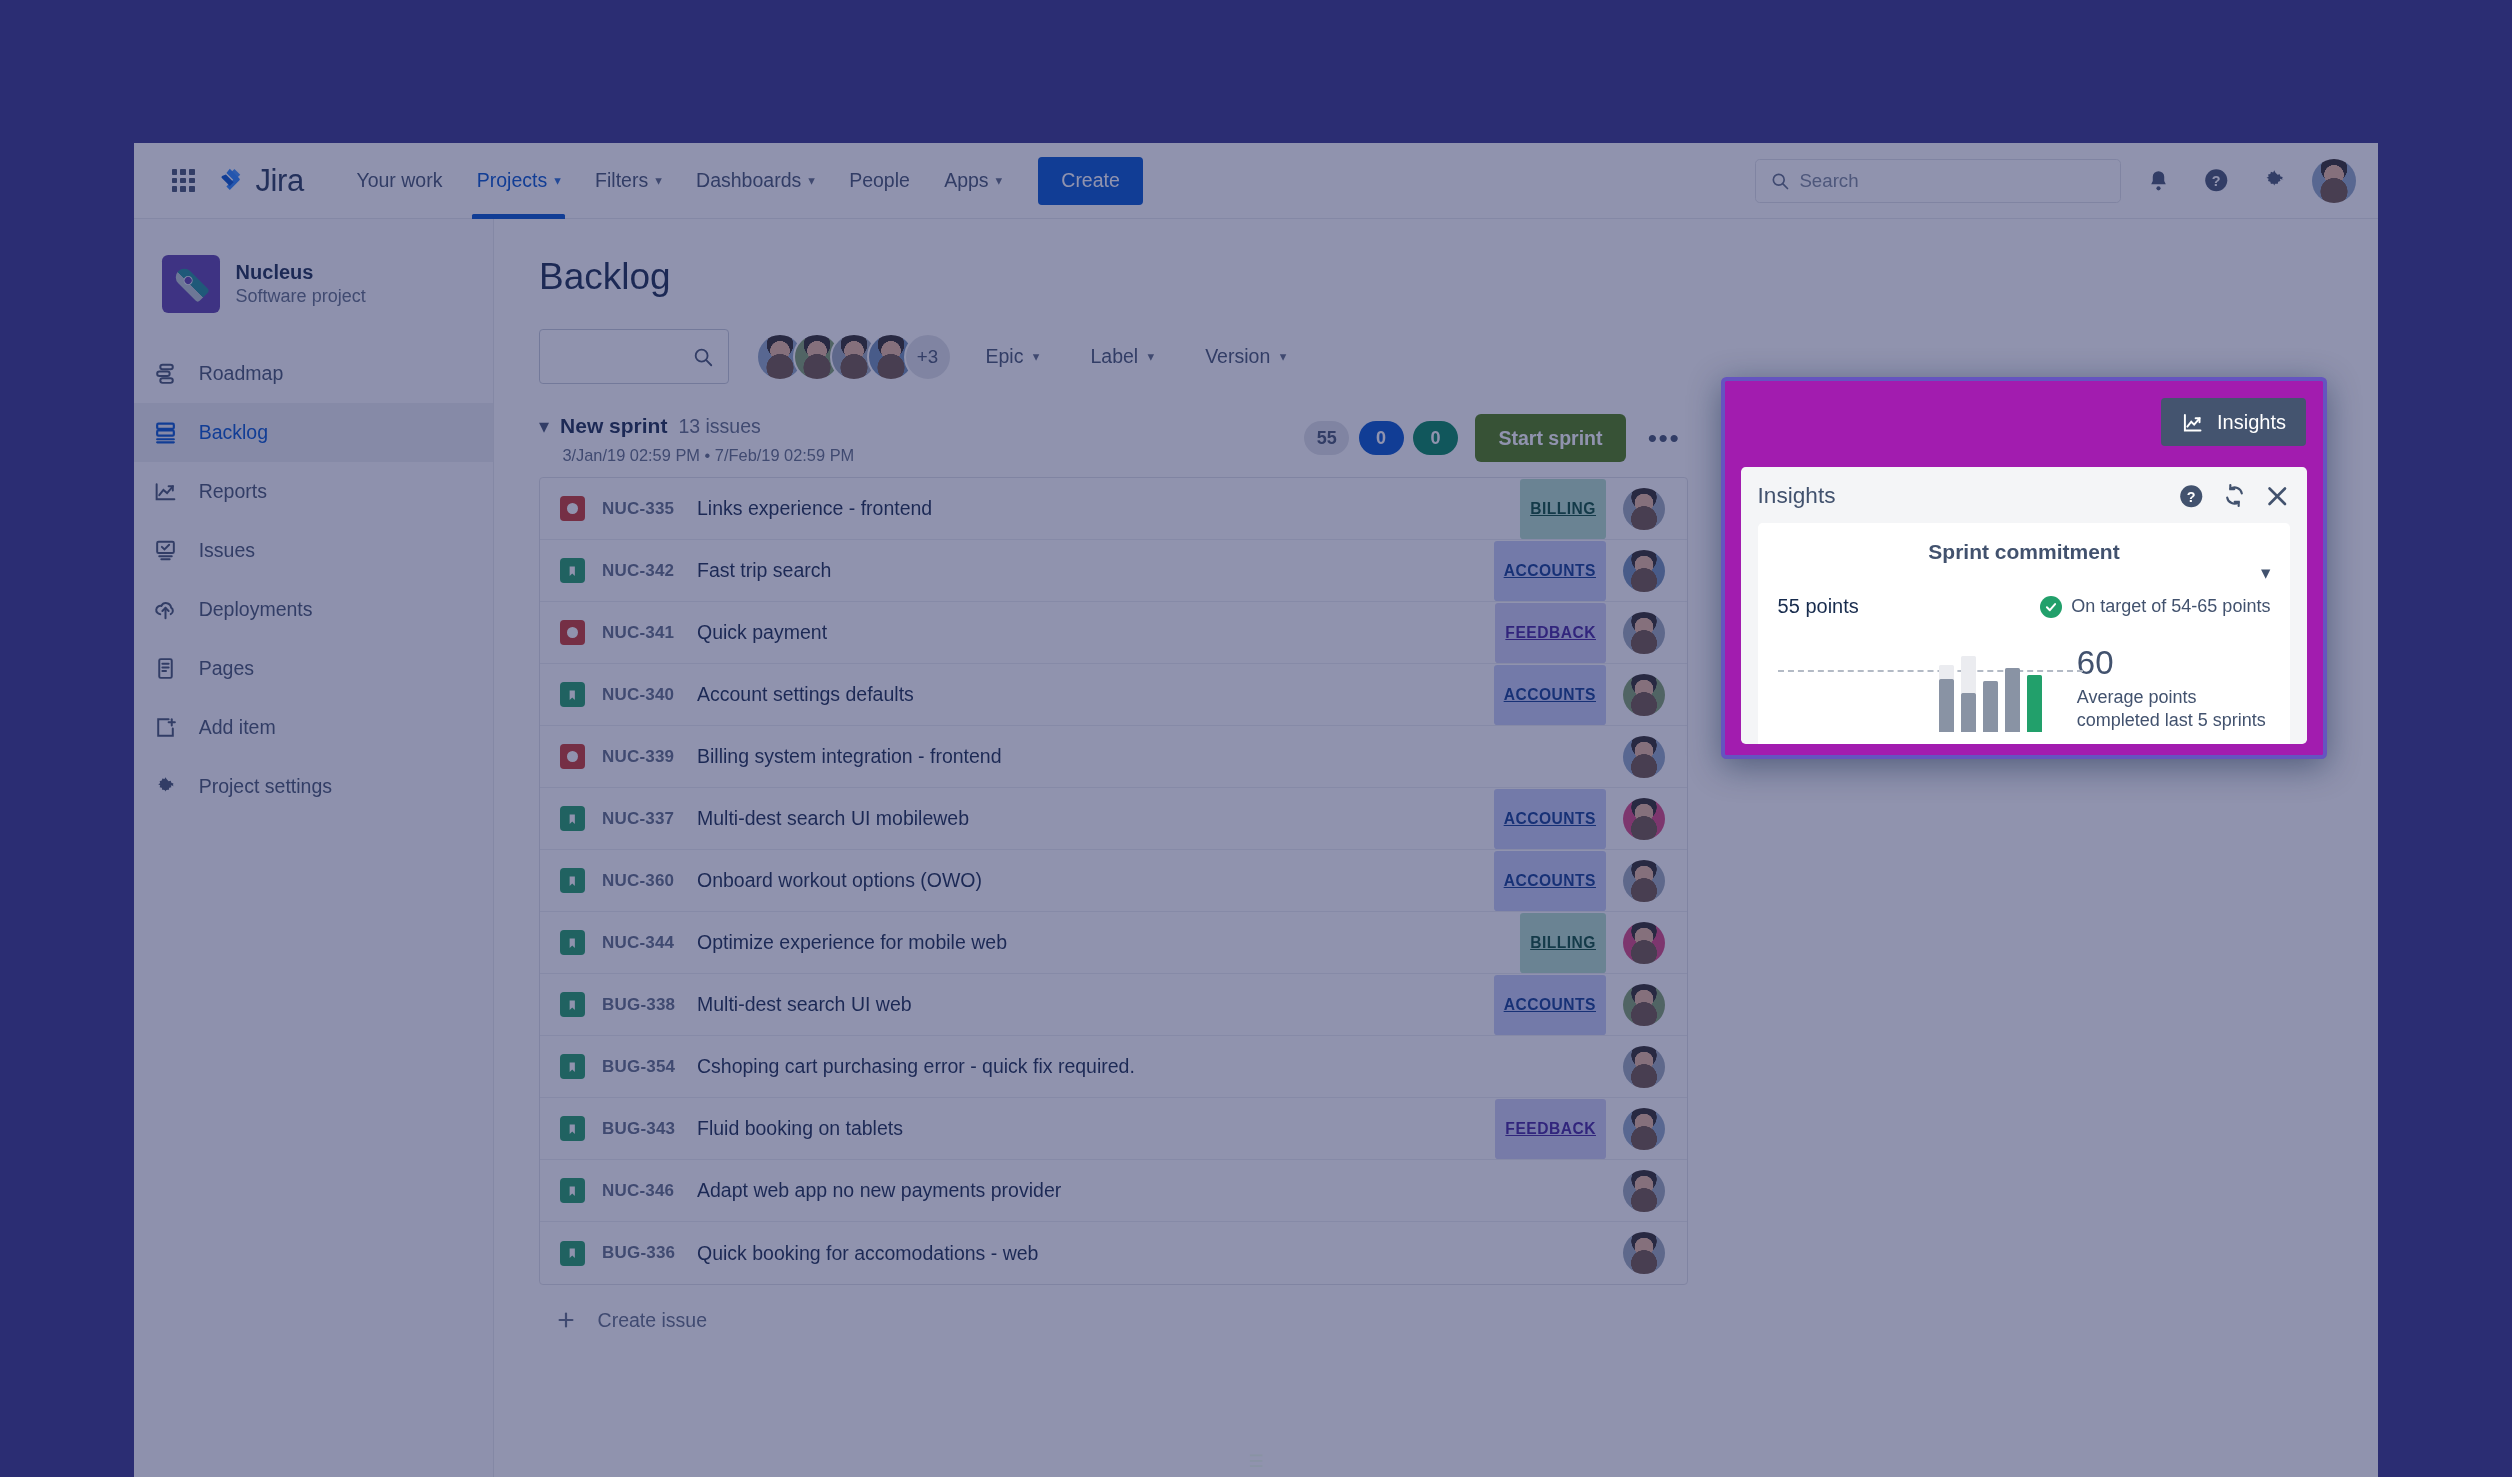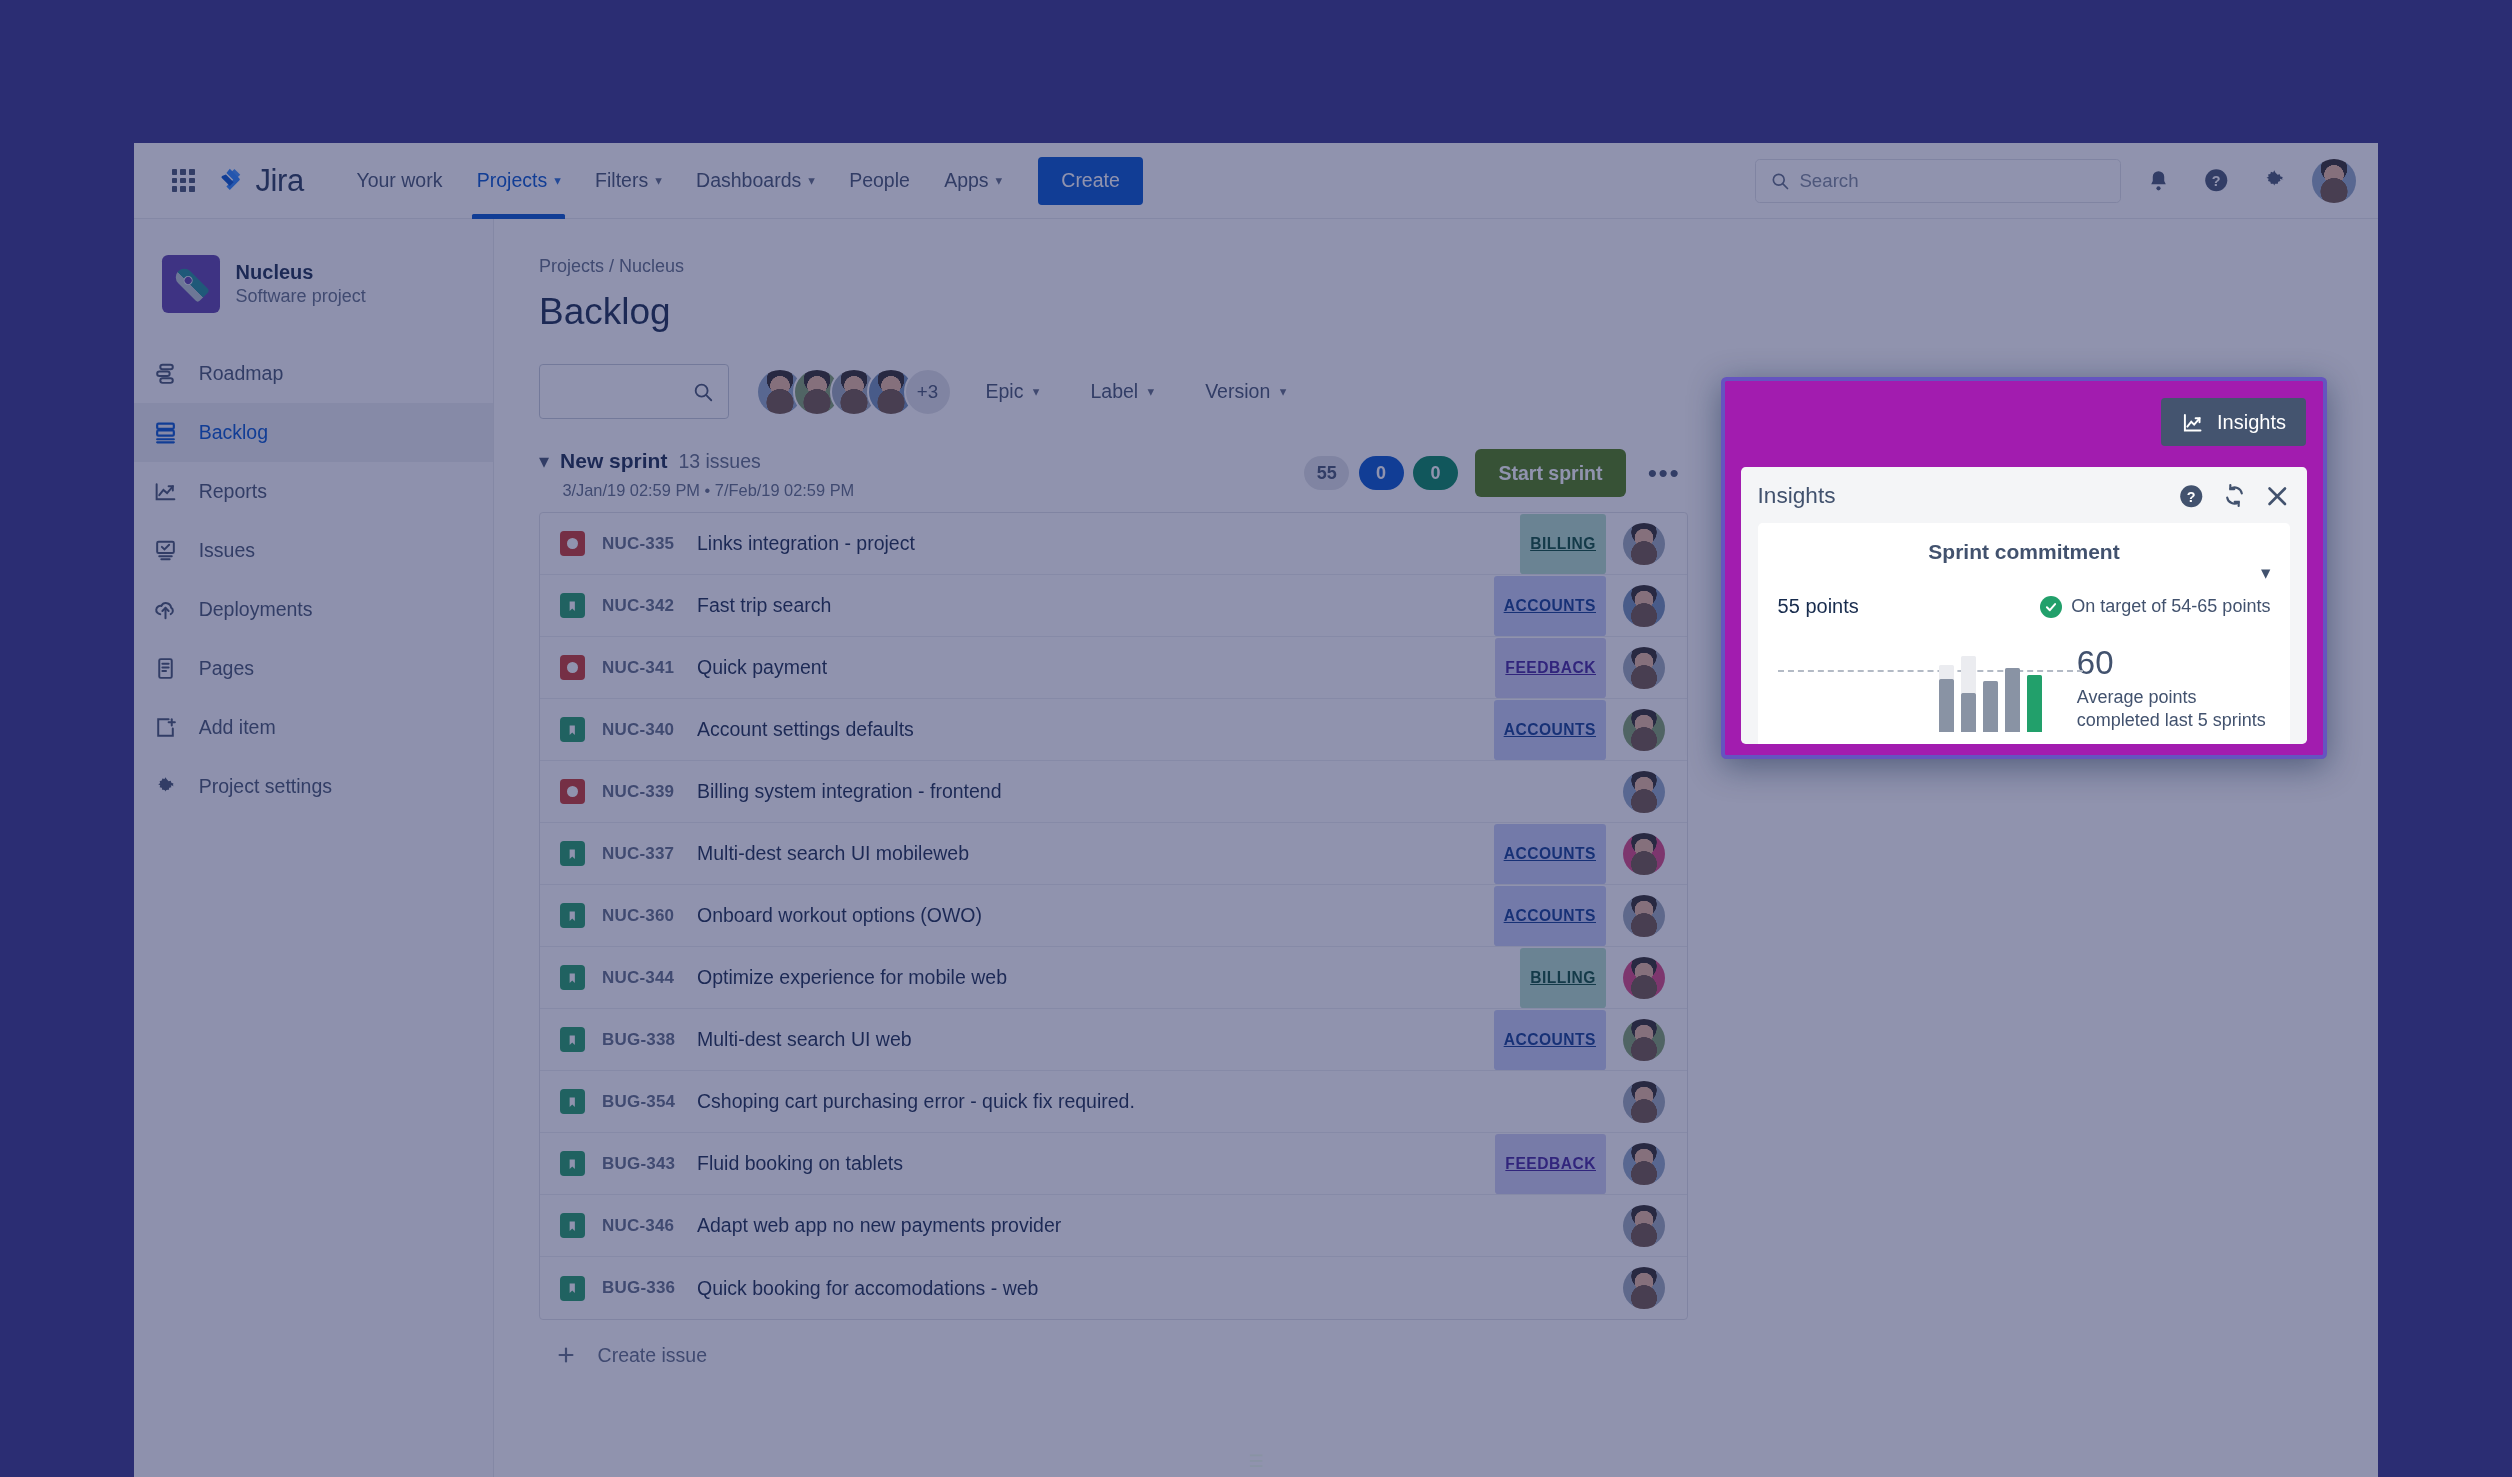--- a/index.html
+++ b/index.html
@@ -478,23 +478,20 @@
           <span class="side-icon">
             <svg width="25" height="25" viewBox="0 0 24 24">
                 <path d="M12 8.5a3.5 3.5 0 1 0 0 7 3.5 3.5 0 0 0 0-7zm9 3.5-1.9-.9.5-2-2-.6-.6-2-2 .5L13 4.9 12 3l-1 1.9-2-.6-.6 2-2 .6.5 2-1.9.9 1.9.9-.5 2 2 .6.6 2 2-.5 1 1.9 1-1.9 2 .5.6-2 2-.6-.5-2z" fill="#42526e"></path>
               </svg>
           </span>
           <span>Project settings</span>
         </div>
       </div>
 
       <div id="main">
-        <div class="breadcrumb">
-          <span>Projects</span><span> / </span><span>Nucleus</span>
-        </div>
         <div class="page-title">Backlog</div>
 
         <div class="toolbar">
           <div class="tb-search">
             <svg width="22" height="22" viewBox="0 0 24 24">
               <circle cx="10.5" cy="10.5" r="6.5" fill="none" stroke="#42526e" stroke-width="2"></circle>
               <line x1="15.5" y1="15.5" x2="21" y2="21" stroke="#42526e" stroke-width="2" stroke-linecap="round"></line>
             </svg>
           </div>
 
@@ -535,21 +532,21 @@
             <div class="pill pill-green">0</div>
             <div class="start-btn">Start sprint</div>
             <div class="more-btn">•••</div>
           </div>
         </div>
 
         <div class="issue-list" id="issue-list">
             <div class="issue-row">
               <span class="it-icon it-bug"></span>
               <span class="it-key">NUC-335</span>
-              <span class="it-sum">Links integration - project</span>
+              <span class="it-sum">Links experience - frontend</span>
               <span class="it-right">
                 <span class="tag tag-green">BILLING</span>
                 <span class="avatar av-gr" style="width: 42px; height: 42px;"></span>
               </span>
             </div>
             <div class="issue-row">
               <span class="it-icon it-story">
                 <svg width="12.5" height="12.5" viewBox="0 0 24 24">
                   <path d="M7 3h10v18l-5-4.5L7 21z" fill="#fff"></path>
                 </svg>

